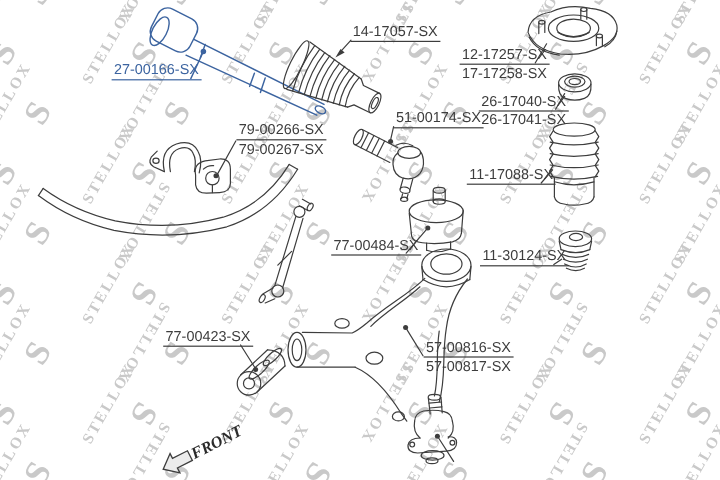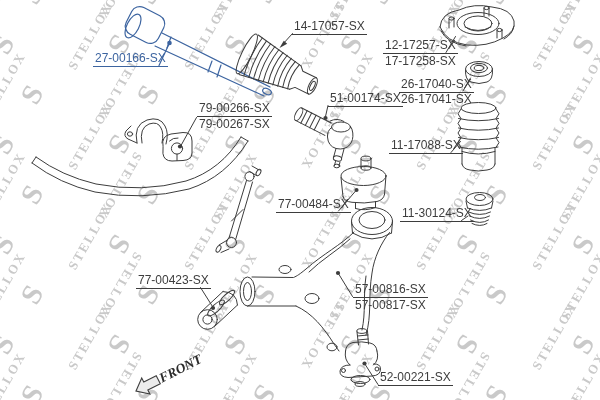--- a/index.html
+++ b/index.html
@@ -361,14 +361,13 @@
   <div class="plabel" style="left:399px; top:93px;">26-17041-SX</div>
   <div class="plabel u" style="left:328px; top:92px;text-align:right;">51-00174-SX</div>
   <div class="plabel u" style="left:197px; top:102px;text-align:right;">79-00266-SX</div>
   <div class="plabel" style="left:197px; top:118px;">79-00267-SX</div>
   <div class="plabel u" style="left:389px; top:139px;">11-17088-SX</div>
   <div class="plabel u" style="left:276px; top:198px;">77-00484-SX</div>
   <div class="plabel u" style="left:400px; top:207px;">11-30124-SX</div>
   <div class="plabel u" style="left:136px; top:274px;">77-00423-SX</div>
   <div class="plabel u" style="left:353px; top:283px;">57-00816-SX</div>
   <div class="plabel" style="left:353px; top:299px;text-align:right;">57-00817-SX</div>
-  <div class="plabel u" style="left:378px; top:371px;">52-00221-SX</div>
 </div>
 
 </body></html>

